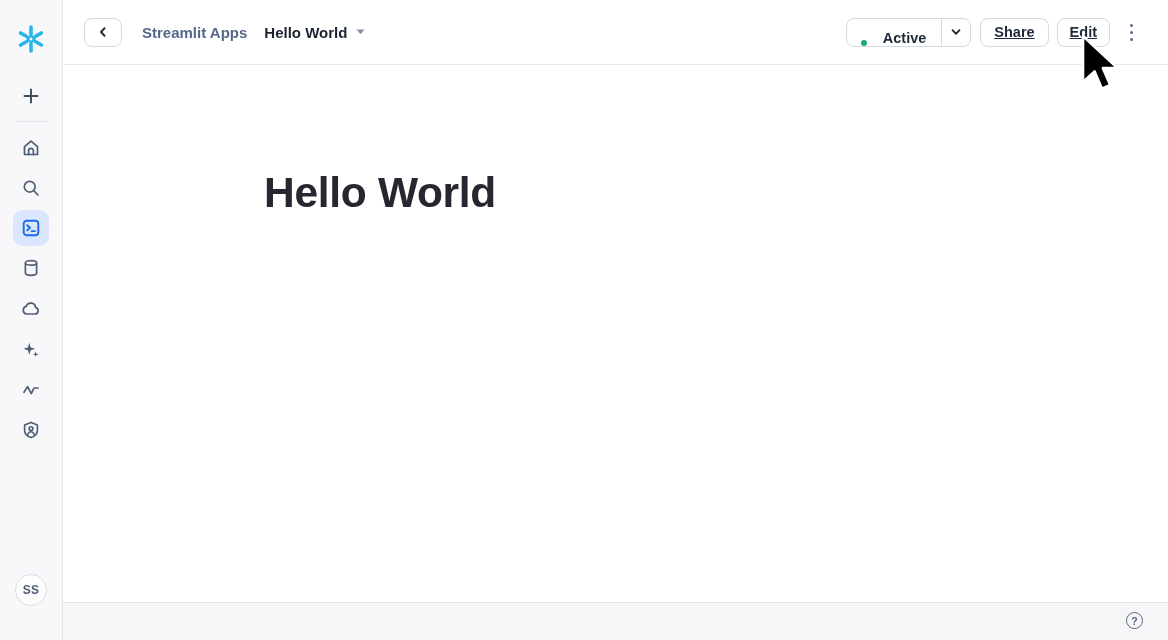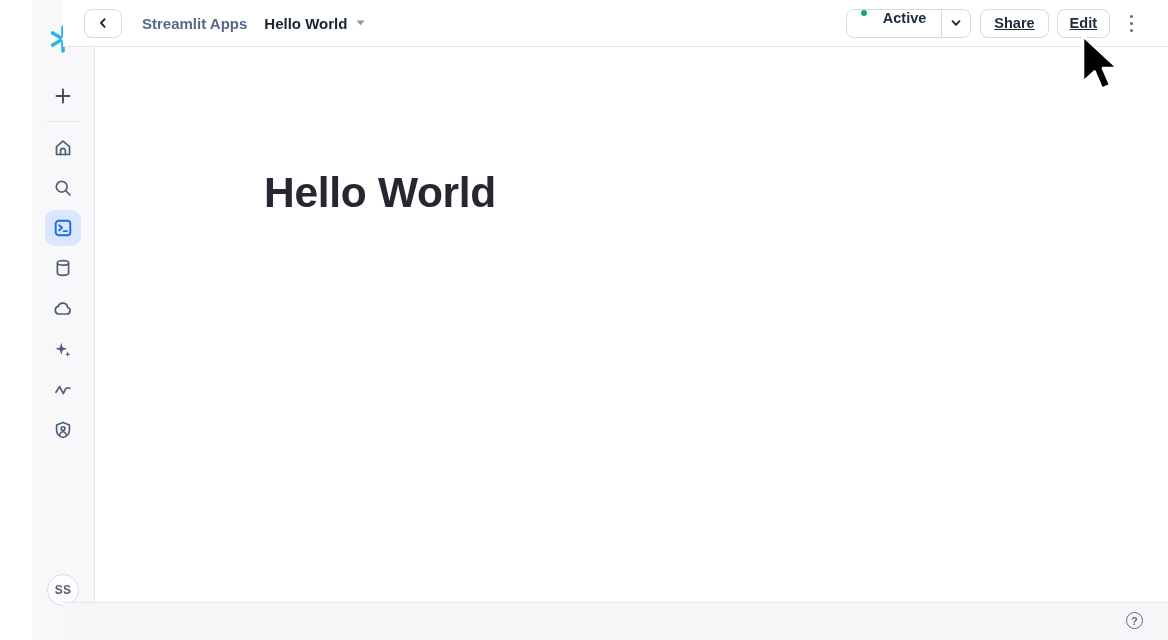--- a/index.html
+++ b/index.html
@@ -6,40 +6,40 @@
   html,body { margin:0; padding:0; }
   body {
     width:1168px; height:640px; position:relative; overflow:hidden;
     background:#ffffff; font-family:"Liberation Sans", sans-serif;
     -webkit-font-smoothing:antialiased;
   }
 
   
   .sidebar {
     position:absolute; left:0; top:0; width:63px; height:640px;
-    background:#f8f8fa; border-right:1px solid #e5e6ea;margin-left:32px;
+    background:#f8f8fa; border-right:1px solid #e5e6ea;
   }
   .logo { position:absolute; left:15px; top:23px; width:32px; height:32px; }
   .nav-btn {
     position:absolute; left:13px; width:36px; height:36px;
     display:flex; align-items:center; justify-content:center;
     border-radius:10px; cursor:pointer;
   }
   .nav-btn.selected { background:#d9e6fd; }
   .rail-divider { position:absolute; left:15px; width:32px; top:121px; height:1px; background:#e1e3e8; }
   .avatar {
     position:absolute; left:15px; top:574px; width:32px; height:32px;
     border-radius:50%; background:#fdfdfe; border:1px solid #d9dee6;
     display:flex; align-items:center; justify-content:center;
     font-size:12px; font-weight:600; color:#4e5d77; letter-spacing:.3px; cursor:pointer;
   }
 
   
   .header {
-    position:absolute; left:63px; top:0; right:0; height:47px;
+    position:absolute; left:63px; top:0; right:0; height:65px;
     background:#ffffff; border-bottom:1px solid #e5e6ea;
     display:flex; align-items:center; padding-right:26px;
   }
   .back-btn {
     margin-left:21px; width:38px; height:29px; flex:0 0 auto;
     border:1px solid #d5dae2; border-radius:8px; background:#fff;
     display:flex; align-items:center; justify-content:center; cursor:pointer;
   }
   .breadcrumb { margin-left:20px; font-size:15px; font-weight:600; color:#56688a; cursor:pointer; white-space:nowrap; }
   .title-group { margin-left:17px; display:flex; align-items:center; gap:9px; cursor:pointer; }
@@ -47,21 +47,21 @@
 
   .header-right { margin-left:auto; display:flex; align-items:center; }
   .btn {
     height:29px; border:1px solid #d5dae2; border-radius:8px; background:#fff;
     display:flex; align-items:center; justify-content:center;
     font-size:14.5px; font-weight:600; color:#1e2a3a; cursor:pointer;
     font-family:"Liberation Sans", sans-serif;
     text-decoration:underline;
   }
   .split-btn { display:flex; align-items:stretch; border:1px solid #d5dae2; border-radius:8px; background:#fff; height:29px; overflow:hidden; }
-  .split-main { display:flex; align-items:flex-start; gap:16px; padding:0 15px 0 14px; cursor:pointer; }
+  .split-main { display:flex; align-items:flex-end; gap:16px; padding:0 15px 0 14px; cursor:pointer; }
   .status-dot { width:6px; height:6px; border-radius:50%; }
   .split-label { font-size:14.5px; font-weight:600; color:#1e2a3a; }
   .split-caret { width:29px; border-left:1px solid #d5dae2; display:flex; align-items:center; justify-content:center; cursor:pointer; }
   .share-btn { margin-left:9px; padding:0 13px; }
   .edit-btn  { margin-left:8px; padding:4px 12px; }
   .kebab { margin-left:10px; width:22px; height:29px; display:flex; flex-direction:column; align-items:center; justify-content:center; gap:4px; cursor:pointer; }
   .kebab i { width:3px; height:3px; border-radius:50%; background:#5b6a84; }
 
   
   .main-heading {

